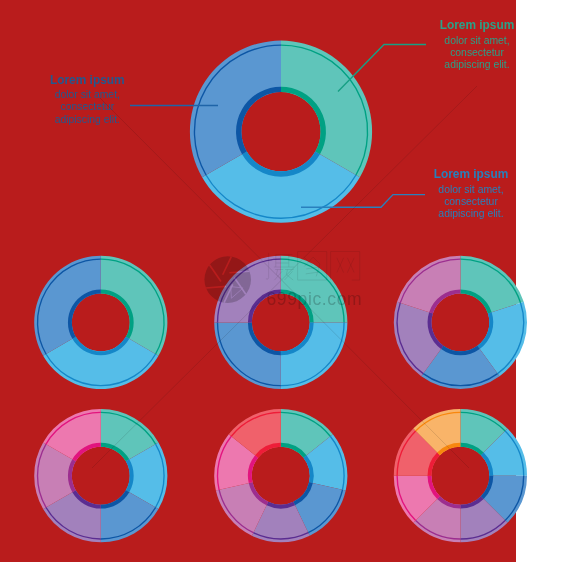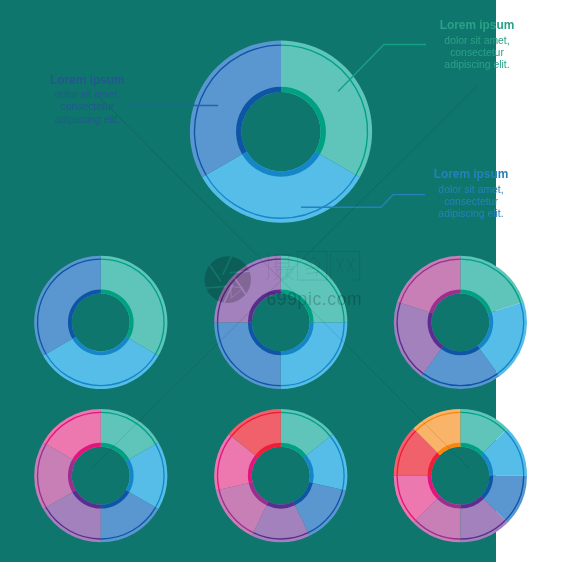--- a/index.html
+++ b/index.html
@@ -1,17 +1,17 @@
 <!DOCTYPE html>
 <html><head>
 <meta charset="utf-8">
 <style>
   html,body{margin:0;padding:0;background:#ffffff;}
   body{width:562px;height:562px;overflow:hidden;font-family:"Liberation Sans",sans-serif;}
-  #stage{position:relative;width:496px;height:562px;background:#0f766e;}
+  #stage{position:relative;width:496px;height:562px;background:#b91c1c;padding-left:20px;}
   svg{position:absolute;left:0;top:0;}
 </style>
 </head>
 <body>
 
 <div id="stage">
   <svg id="root" width="562" height="562" viewBox="0 0 562 562">
       <g>
         <path d="M281,40.599999999999994 A91.1,91.1 0 0 1 359.89491428476236,177.24999999999997 L315.27984025672924,151.49147499999998 A39.58295,39.58295 0 0 0 281,92.11704999999999 Z" fill="#5fc5ba"></path>
         <path d="M359.89491428476236,177.24999999999997 A91.1,91.1 0 0 1 202.10508571523764,177.24999999999997 L246.72015974327076,151.49147499999998 A39.58295,39.58295 0 0 0 315.27984025672924,151.49147499999998 Z" fill="#55bde8"></path>

